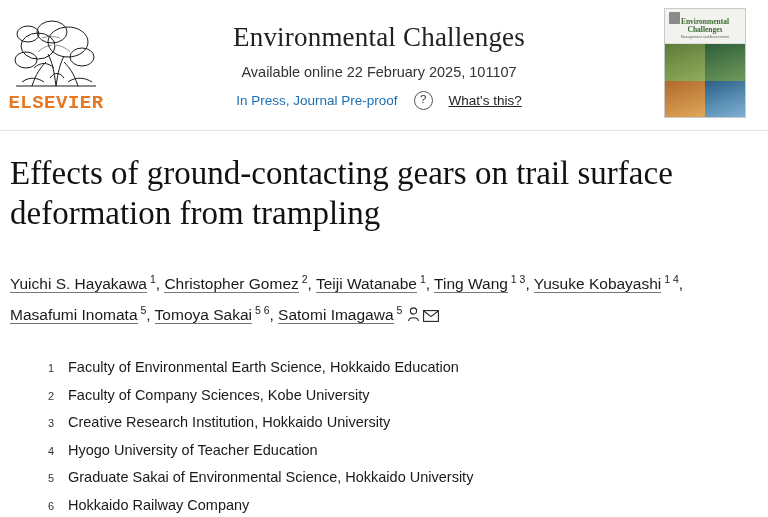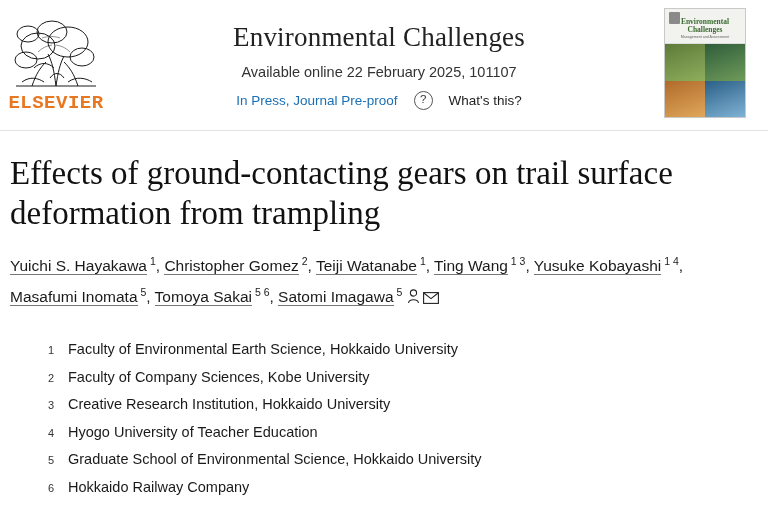--- a/index.html
+++ b/index.html
@@ -89,20 +89,21 @@
     border: 1.4px solid #555555;
     color: #333333;
     font-size: 11.5px;
     line-height: 15px;
     text-align: center;
     display: inline-block;
     cursor: pointer;
   }
   .whats-this {
     color: #222222;
+    text-decoration: underline;
     cursor: pointer;
   }
 
   
   .cover {
     position: absolute;
     right: 22px;
     top: 8px;
     width: 80px;
     height: 108px;
@@ -168,21 +169,21 @@
     font-family: "Liberation Serif", serif;
     font-size: 33px;
     line-height: 1.22;
     color: #111111;
     font-weight: normal;
     margin: 0;
     max-width: 730px;
   }
 
   .authors {
-    margin-top: 16px;
+    margin-top: 34px;
     font-size: 15.5px;
     color: #1a1a1a;
     line-height: 2.05;
     max-width: 748px;
   }
   .author {
     cursor: pointer;
     white-space: nowrap;
   }
   .author .aname {
@@ -292,37 +293,37 @@
               <circle cx="6.5" cy="4" r="3.1" fill="none" stroke="#222" stroke-width="1.1"></circle>
               <path d="M1.6 14 C1.6 9.6 11.4 9.6 11.4 14" fill="none" stroke="#222" stroke-width="1.1"></path>
             </svg><svg width="16" height="12" viewBox="0 0 16 12">
               <rect x="0.6" y="0.6" width="14.8" height="10.8" fill="none" stroke="#222" stroke-width="1.1"></rect>
               <path d="M0.8 1 L8 6.6 L15.2 1" fill="none" stroke="#222" stroke-width="1.1"></path>
             </svg></span></span></div>
 
     <div class="affiliations">
         <div class="aff-row">
           <span class="aff-num">1</span>
-          <span class="aff-text">Faculty of Environmental Earth Science, Hokkaido University</span>
+          <span class="aff-text">Faculty of Environmental Earth Science, Hokkaido Education</span>
         </div>
         <div class="aff-row">
           <span class="aff-num">2</span>
           <span class="aff-text">Faculty of Company Sciences, Kobe University</span>
         </div>
         <div class="aff-row">
           <span class="aff-num">3</span>
           <span class="aff-text">Creative Research Institution, Hokkaido University</span>
         </div>
         <div class="aff-row">
           <span class="aff-num">4</span>
           <span class="aff-text">Hyogo University of Teacher Education</span>
         </div>
         <div class="aff-row">
           <span class="aff-num">5</span>
-          <span class="aff-text">Graduate School of Environmental Science, Hokkaido University</span>
+          <span class="aff-text">Graduate Sakai of Environmental Science, Hokkaido University</span>
         </div>
         <div class="aff-row">
           <span class="aff-num">6</span>
           <span class="aff-text">Hokkaido Railway Company</span>
         </div>
       </div>
   </div>
 
 </div>
 

